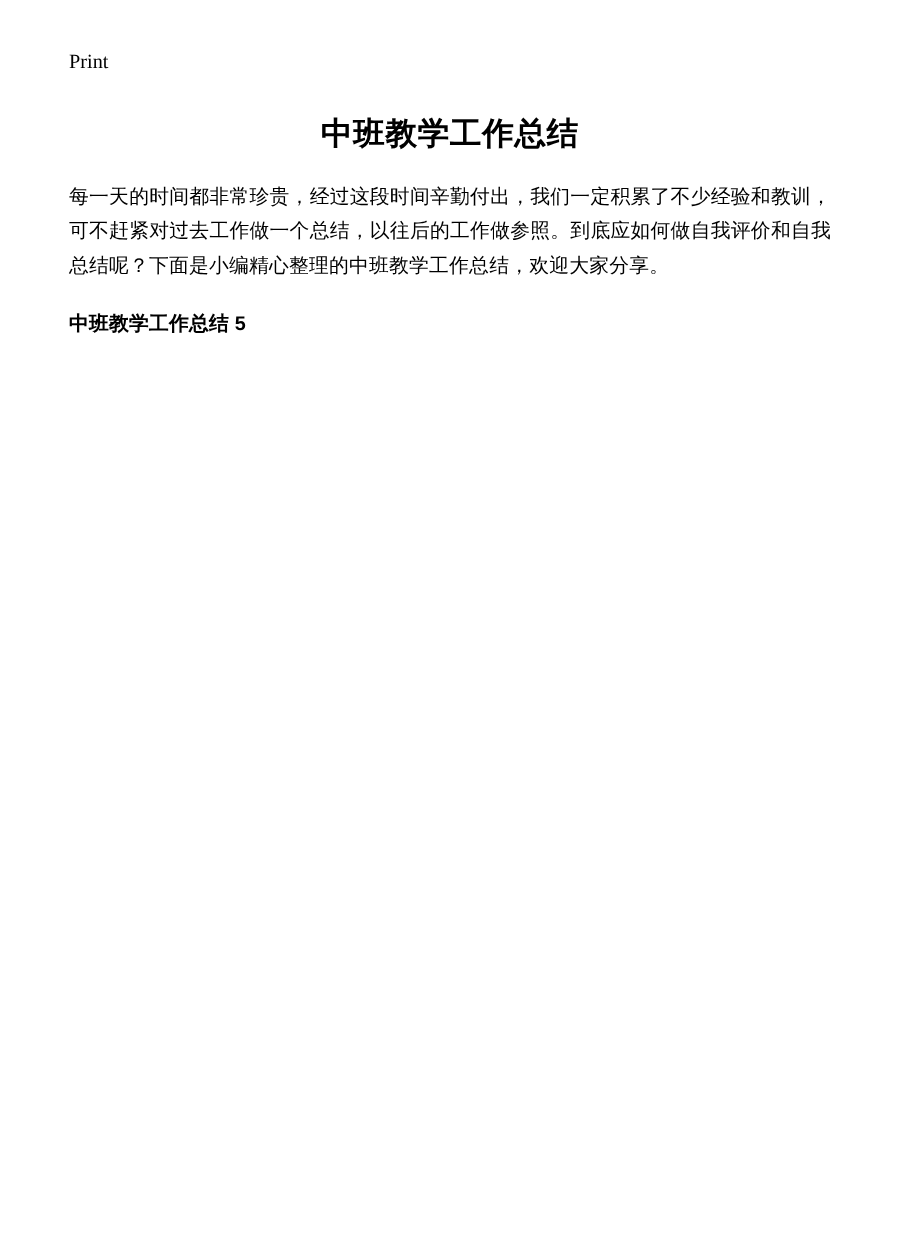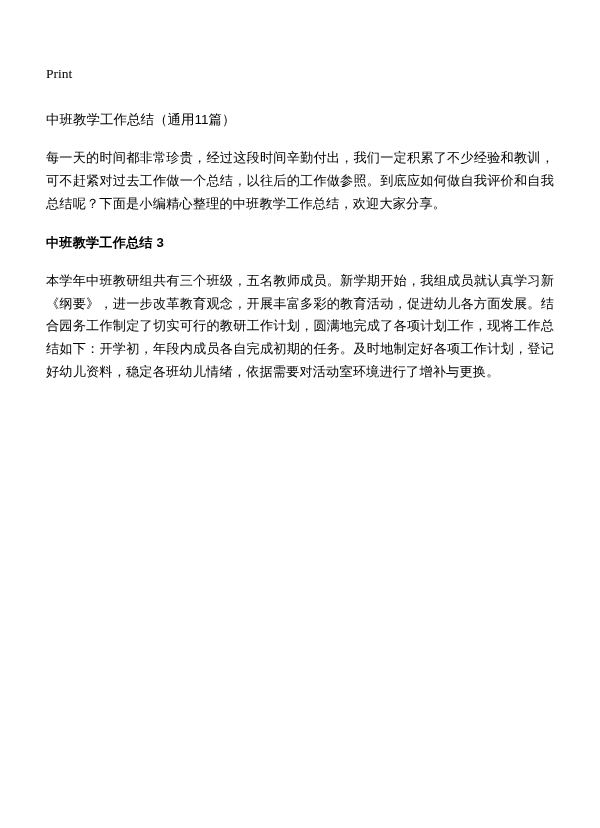--- a/index.html
+++ b/index.html
@@ -12,21 +12,21 @@
     background: #ffffff;
     font-family: "Liberation Sans", "DejaVu Sans", sans-serif;
     color: #000000;
     overflow: hidden;
   }
   .page {
     position: relative;
     width: 600px;
     height: 828px;
     box-sizing: border-box;
-    padding: 64px 46px 0 46px;
+    padding: 32px 46px 0 46px;
   }
   .print-link {
     font-family: "Liberation Serif", "DejaVu Serif", serif;
     font-size: 13.5px;
     color: #000;
     text-decoration: none;
     line-height: 1;
     display: inline-block;
     margin: 0 0 0 0;
   }
@@ -61,23 +61,22 @@
     margin-top: 17px;
   }
 </style>
 </head>
 <body>
 
 <div class="page">
 
   <a href="#" class="print-link">Print</a>
 
+  <h1 class="doc-title">中班教学工作总结</h1>
 
-  <div class="subtitle">中班教学工作总结（通用11篇）</div>
 
   <div class="body-content">
     <p class="para first-para">每一天的时间都非常珍贵，经过这段时间辛勤付出，我们一定积累了不少经验和教训，可不赶紧对过去工作做一个总结，以往后的工作做参照。到底应如何做自我评价和自我总结呢？下面是小编精心整理的中班教学工作总结，欢迎大家分享。</p>
-    <p class="heading">中班教学工作总结 3</p>
-    <p class="para">本学年中班教研组共有三个班级，五名教师成员。新学期开始，我组成员就认真学习新《纲要》，进一步改革教育观念，开展丰富多彩的教育活动，促进幼儿各方面发展。结合园务工作制定了切实可行的教研工作计划，圆满地完成了各项计划工作，现将工作总结如下：开学初，年段内成员各自完成初期的任务。及时地制定好各项工作计划，登记好幼儿资料，稳定各班幼儿情绪，依据需要对活动室环境进行了增补与更换。</p>
+    <p class="heading">中班教学工作总结 5</p>
 
   </div>
 
 </div>
 
 </body></html>

